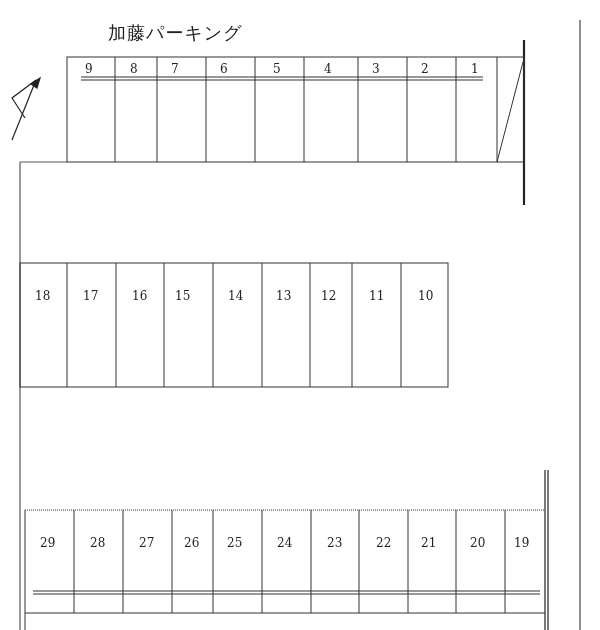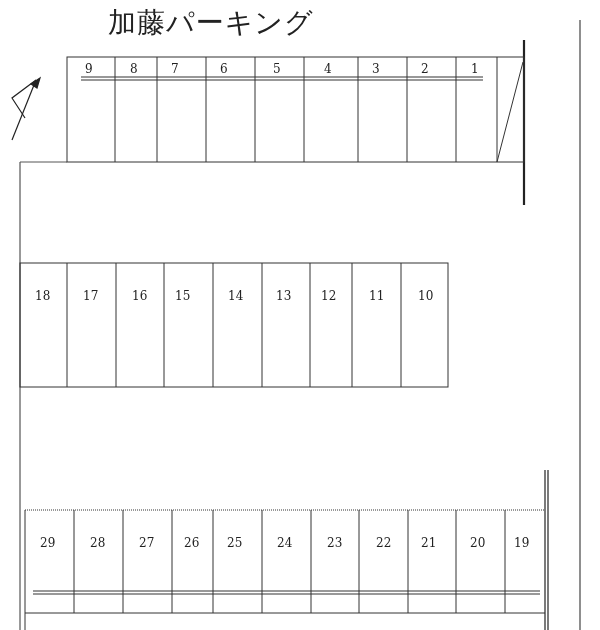--- a/index.html
+++ b/index.html
@@ -1,18 +1,18 @@
 <!DOCTYPE html>
 <html><head>
 <meta charset="utf-8">
 <style>
   html, body { margin:0; padding:0; background:#fff; }
   body { width:600px; height:630px; position:relative; overflow:hidden; font-family:"DejaVu Serif", serif; color:#222; }
   svg { position:absolute; left:0; top:0; }
-  .title { position:absolute; left:108px; top:4px; font-size:28px; font-family:Liberation Mono, monospace; letter-spacing:1px; color:#222; }
+  .title { position:absolute; left:108px; top:21px; font-size:18px; font-family:Liberation Mono, monospace; letter-spacing:1px; color:#222; }
   .num { font-family:"DejaVu Serif", serif; font-size:12px; fill:#222; }
 </style>
 </head>
 <body>
 
 <div class="title">加藤パーキング</div>
 
 <svg width="600" height="630" viewBox="0 0 600 630">
 
   <g stroke="#222" stroke-width="1.2" fill="none">

